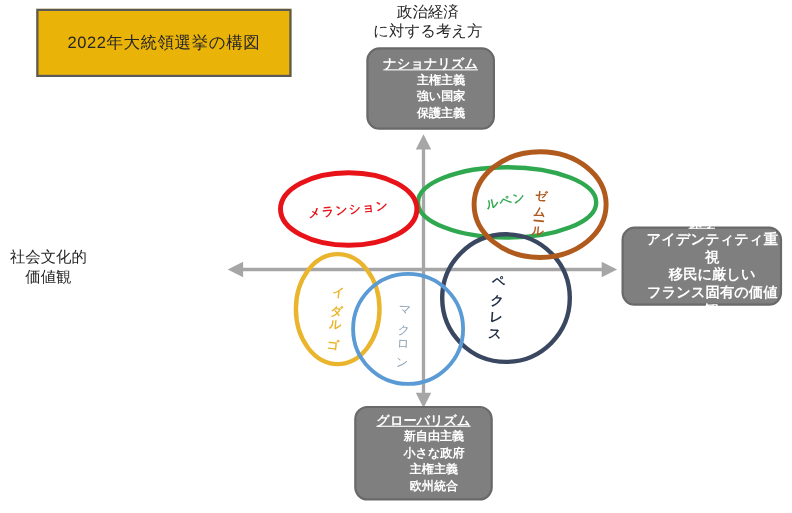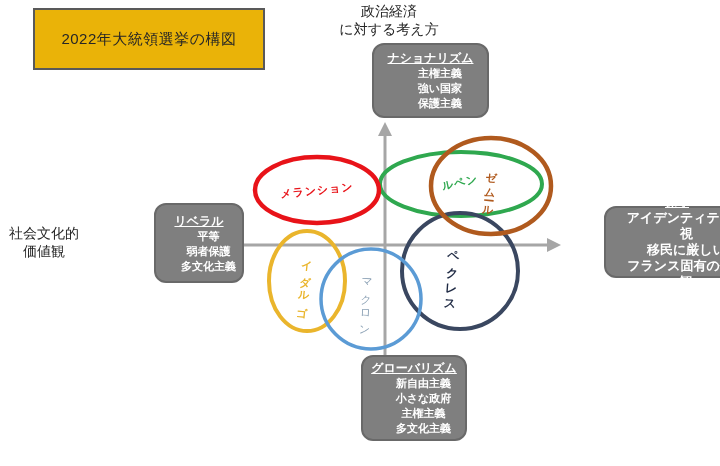--- a/index.html
+++ b/index.html
@@ -18,29 +18,28 @@
   
   .axis-caption { position: absolute; color: #262626; text-align: center; font-size: 14px; line-height: 18px; }
   .axis-caption.top { left: 308px; top: 3px; width: 162px; font-family: Liberation Mono, monospace; }
   .axis-caption.left { left: 0px; top: 224px; width: 88px; }
   
   .pole-box {
     position: absolute; background: #7f7f7f; border: 2px solid #696969;
     border-radius: 12px; color: #ffffff; text-align: center;
     display: flex; flex-direction: column; justify-content: center;
     font-weight: bold;
-    margin-left: 39px;
   }
   .pole-box .heading { text-decoration: underline; font-size: 12px; line-height: 16px; }
   .pole-box .pole-line { font-size: 11px; line-height: 15px; padding-left: 19px; }
   .pole-box.top    { left: 333px; top: 43px;  width: 117px; height: 75px; }
   .pole-box.left   { left: 115px; top: 203px; width: 90px;  height: 80px; }
   .pole-box.right  { left: 565px; top: 206px; width: 146px; height: 72px; }
   .pole-box.right .pole-line { font-size: 13px; line-height: 16px; }
-  .pole-box.bottom { left: 322px; top: 355px; width: 106px; height: 86px; }
+  .pole-box.bottom { left: 322px; top: 369px; width: 126px; height: 86px; }
   
   #shapes { position: absolute; left: 0; top: 0; width: 720px; height: 466px; }
   
   .cand-label { position: absolute; font-weight: bold; font-size: 11px; letter-spacing: 1px; }
   .cand-label.vertical {
     writing-mode: vertical-rl; text-orientation: upright;
     letter-spacing: 3px; width: 16px; text-align: center;
   }
   .label-melenchon { left: 258px; top: 183px; width: 118px; text-align: center;
                      color: #e81319; transform: rotate(-6deg); }
@@ -87,40 +86,34 @@
     <div>価値観</div>
   </div>
 
   <div class="pole-box top">
     <div class="heading">ナショナリズム</div>
     <div class="pole-line">主権主義</div>
     <div class="pole-line">強い国家</div>
     <div class="pole-line">保護主義</div>
   </div>
 
-  <div class="pole-box left">
-    <div class="heading">リベラル</div>
-    <div class="pole-line">平等</div>
-    <div class="pole-line">弱者保護</div>
-    <div class="pole-line">多文化主義</div>
-  </div>
 
   <div class="pole-box right">
     <div class="heading">保守</div>
     <div class="pole-line">アイデンティティ重視</div>
     <div class="pole-line">移民に厳しい</div>
     <div class="pole-line">フランス固有の価値観</div>
   </div>
 
   <div class="pole-box bottom">
     <div class="heading">グローバリズム</div>
     <div class="pole-line">新自由主義</div>
     <div class="pole-line">小さな政府</div>
     <div class="pole-line">主権主義</div>
-    <div class="pole-line">多文化主義</div>
+    <div class="pole-line">欧州統合</div>
   </div>
 
   <div class="cand-label label-melenchon">メランション</div>
   <div class="cand-label label-lepen">ルペン</div>
   <div class="cand-label vertical label-zemmour">ゼムール</div>
   <div class="cand-label vertical label-hidalgo">イダルゴ</div>
   <div class="cand-label vertical label-macron">マクロン</div>
   <div class="cand-label vertical label-pecresse">ペクレス</div>
 
 </div>

